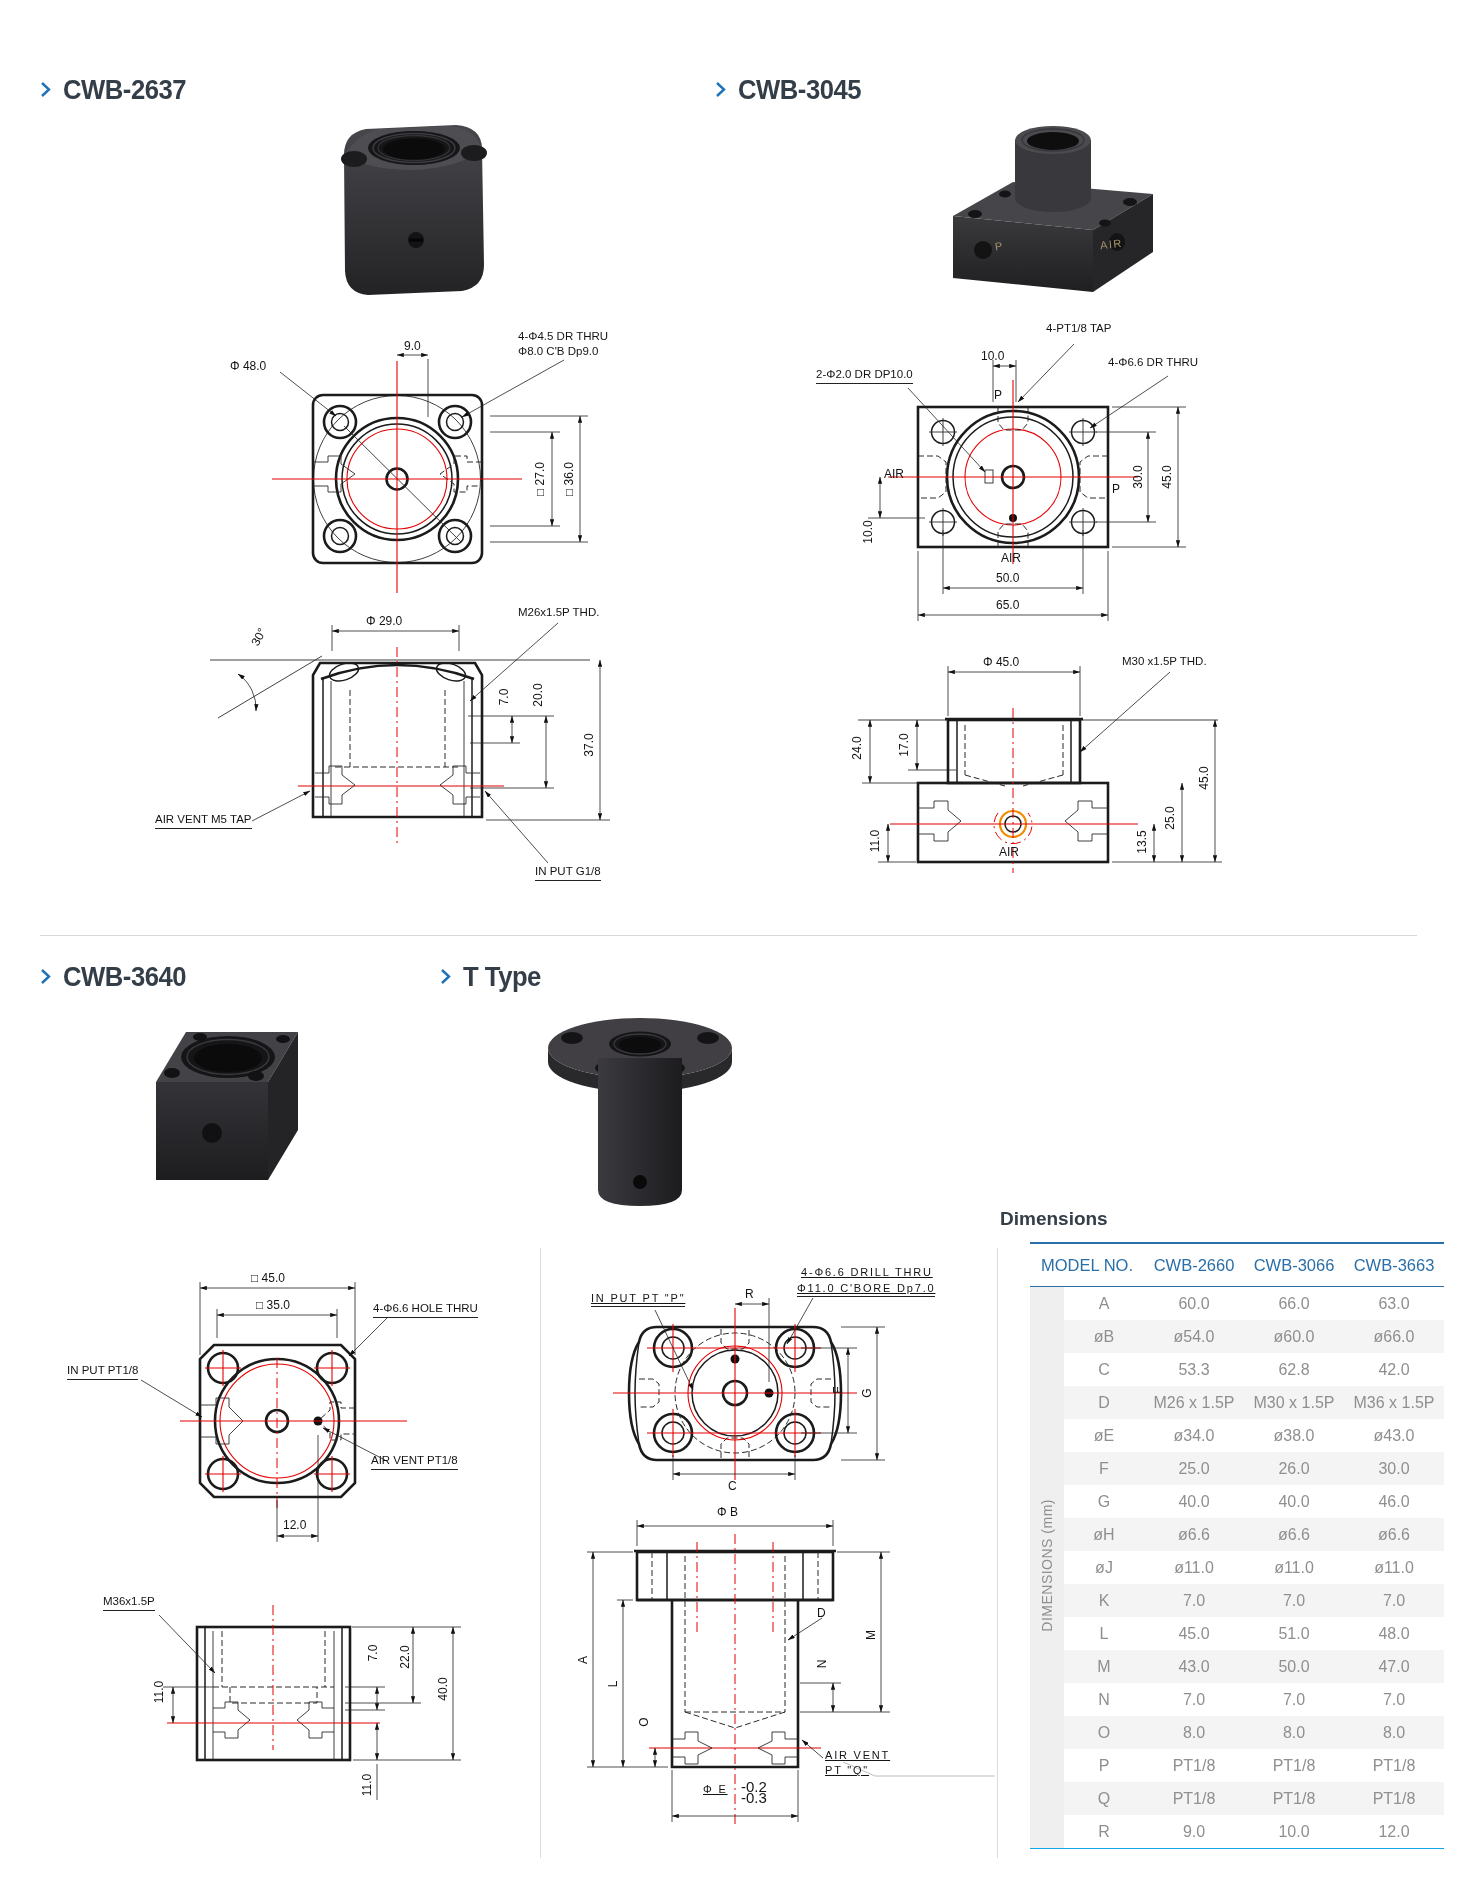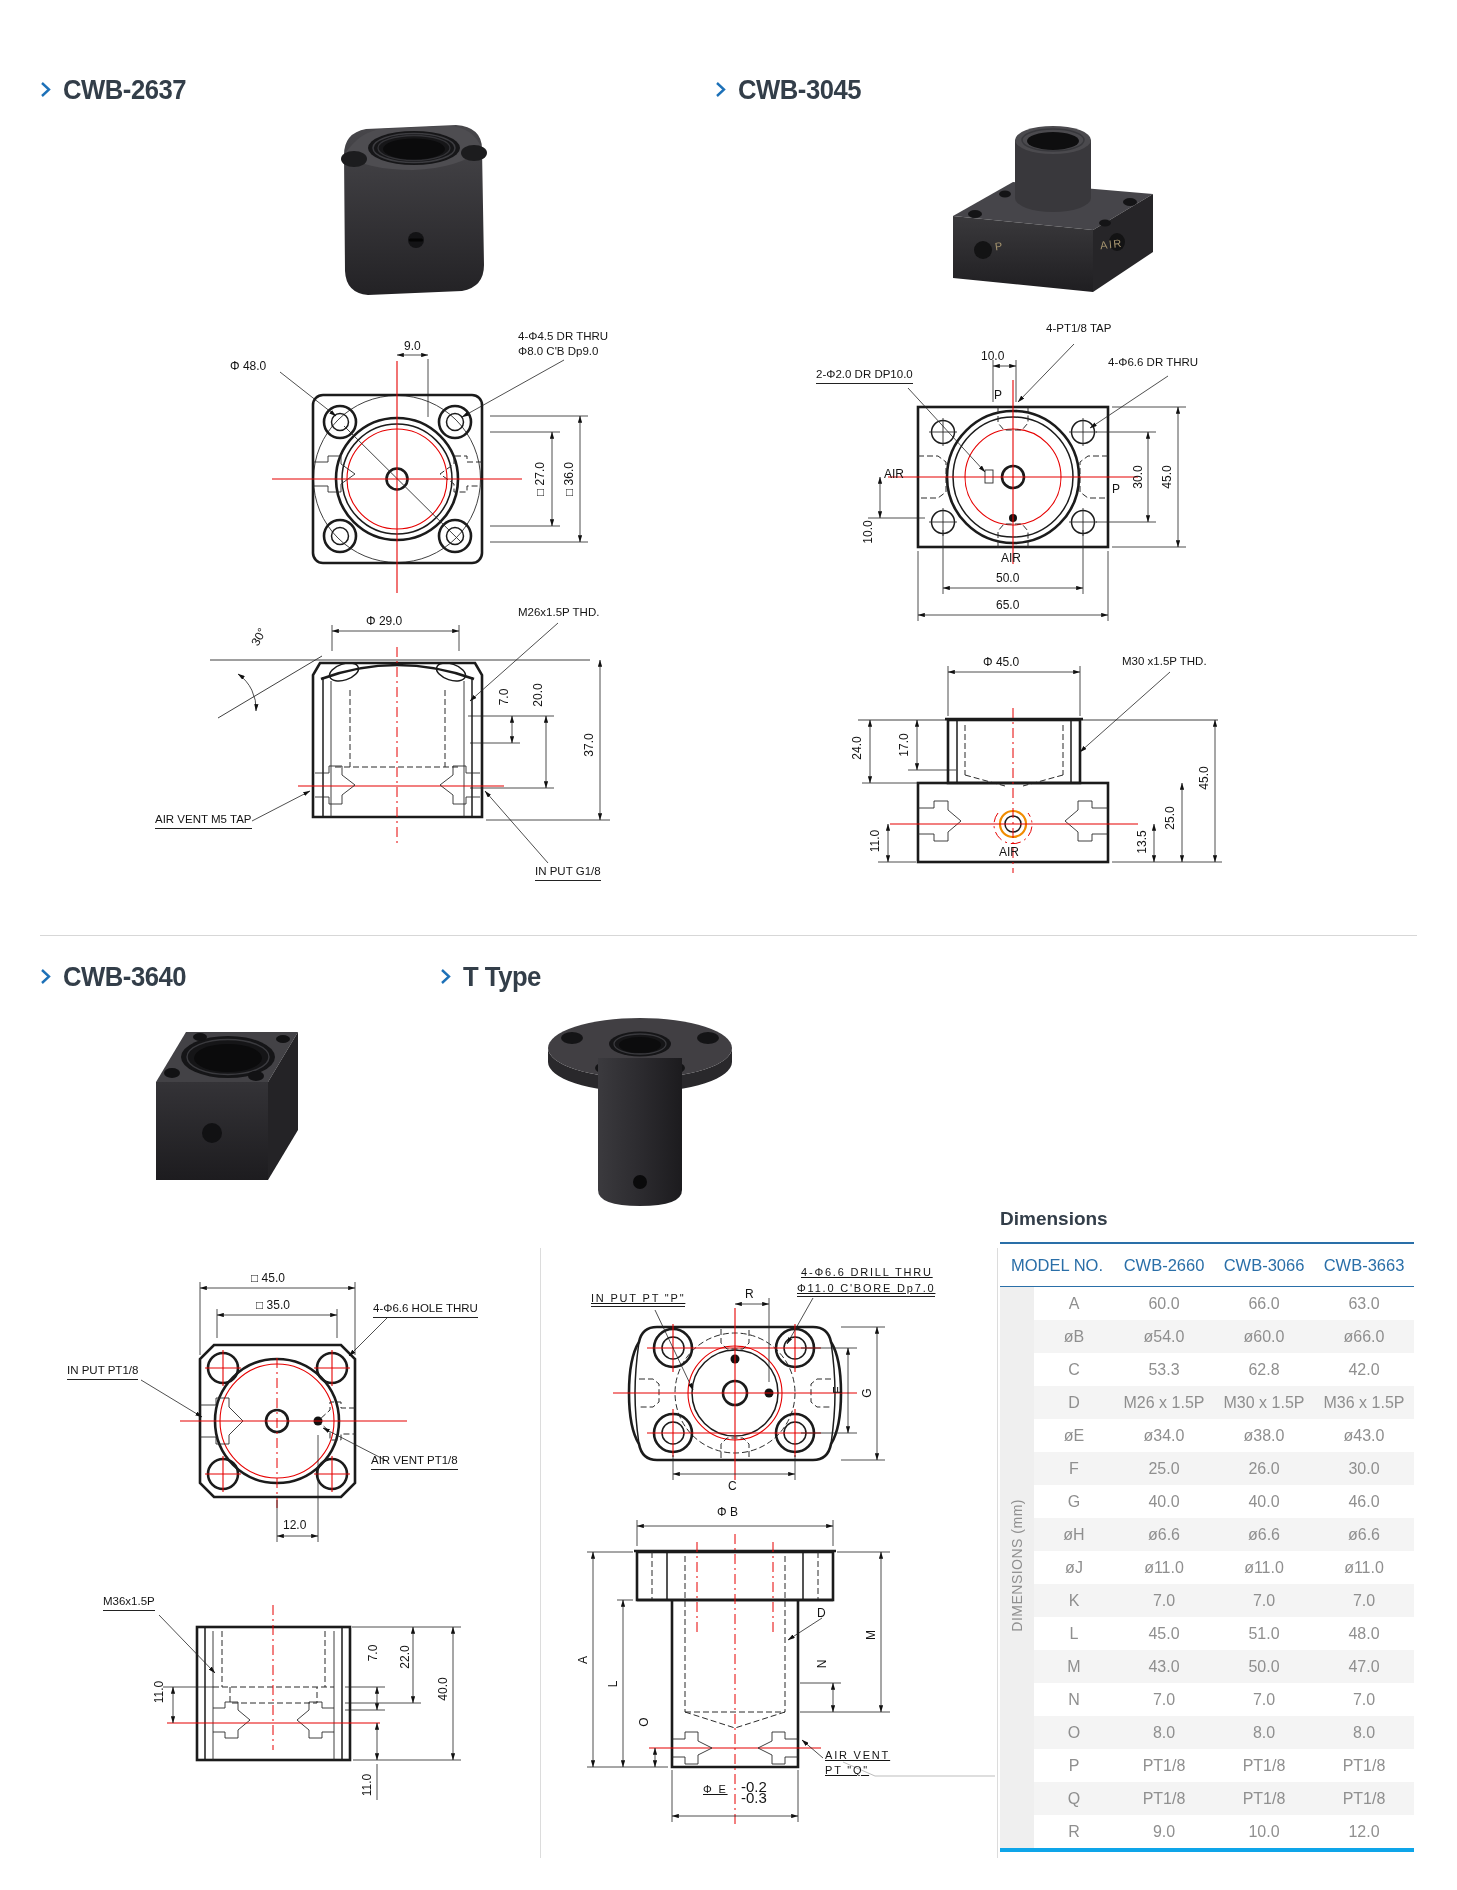--- a/index.html
+++ b/index.html
@@ -30,21 +30,21 @@
   svg .r{fill:none;stroke:#e60000;stroke-width:1.1;}
   svg .rd{fill:none;stroke:#e60000;stroke-width:1;stroke-dasharray:10 4 2 4;}
   svg .dim{fill:none;stroke:#222;stroke-width:0.8;}
   
   .photo{position:absolute;}
   .photo-lbl{position:absolute;color:#a6956f;font-size:11px;letter-spacing:1.5px;}
   
   .dims{position:absolute;left:1000px;top:1208px;width:414px;}
   .dims h3{margin:0 0 12px 0;font-size:19px;font-weight:700;color:#333e49;}
   .dims table{width:100%;border-collapse:collapse;border-top:2px solid #2a6fa8;
-              border-bottom:4px solid #0ea5e9;}
+              border-bottom:1px solid #0ea5e9;margin-left:30px;}
   .dims thead th{height:40px;color:#2a6fa8;font-weight:400;font-size:16.5px;
                  border-bottom:1.5px solid #2a6fa8;}
   .dims tbody td{height:33px;text-align:center;font-size:16px;color:#8f8f8f;padding:0;}
   .dims tbody tr:nth-child(even){background:#f4f4f4;}
   .dims td.rot{background:#efefef;width:34px;}
   .dims td.rot span{writing-mode:vertical-rl;transform:rotate(180deg);display:inline-block;
                     font-size:14px;color:#8f8f8f;letter-spacing:0.5px;}
   .dims td.param{width:80px;}
 </style>
 </head>

